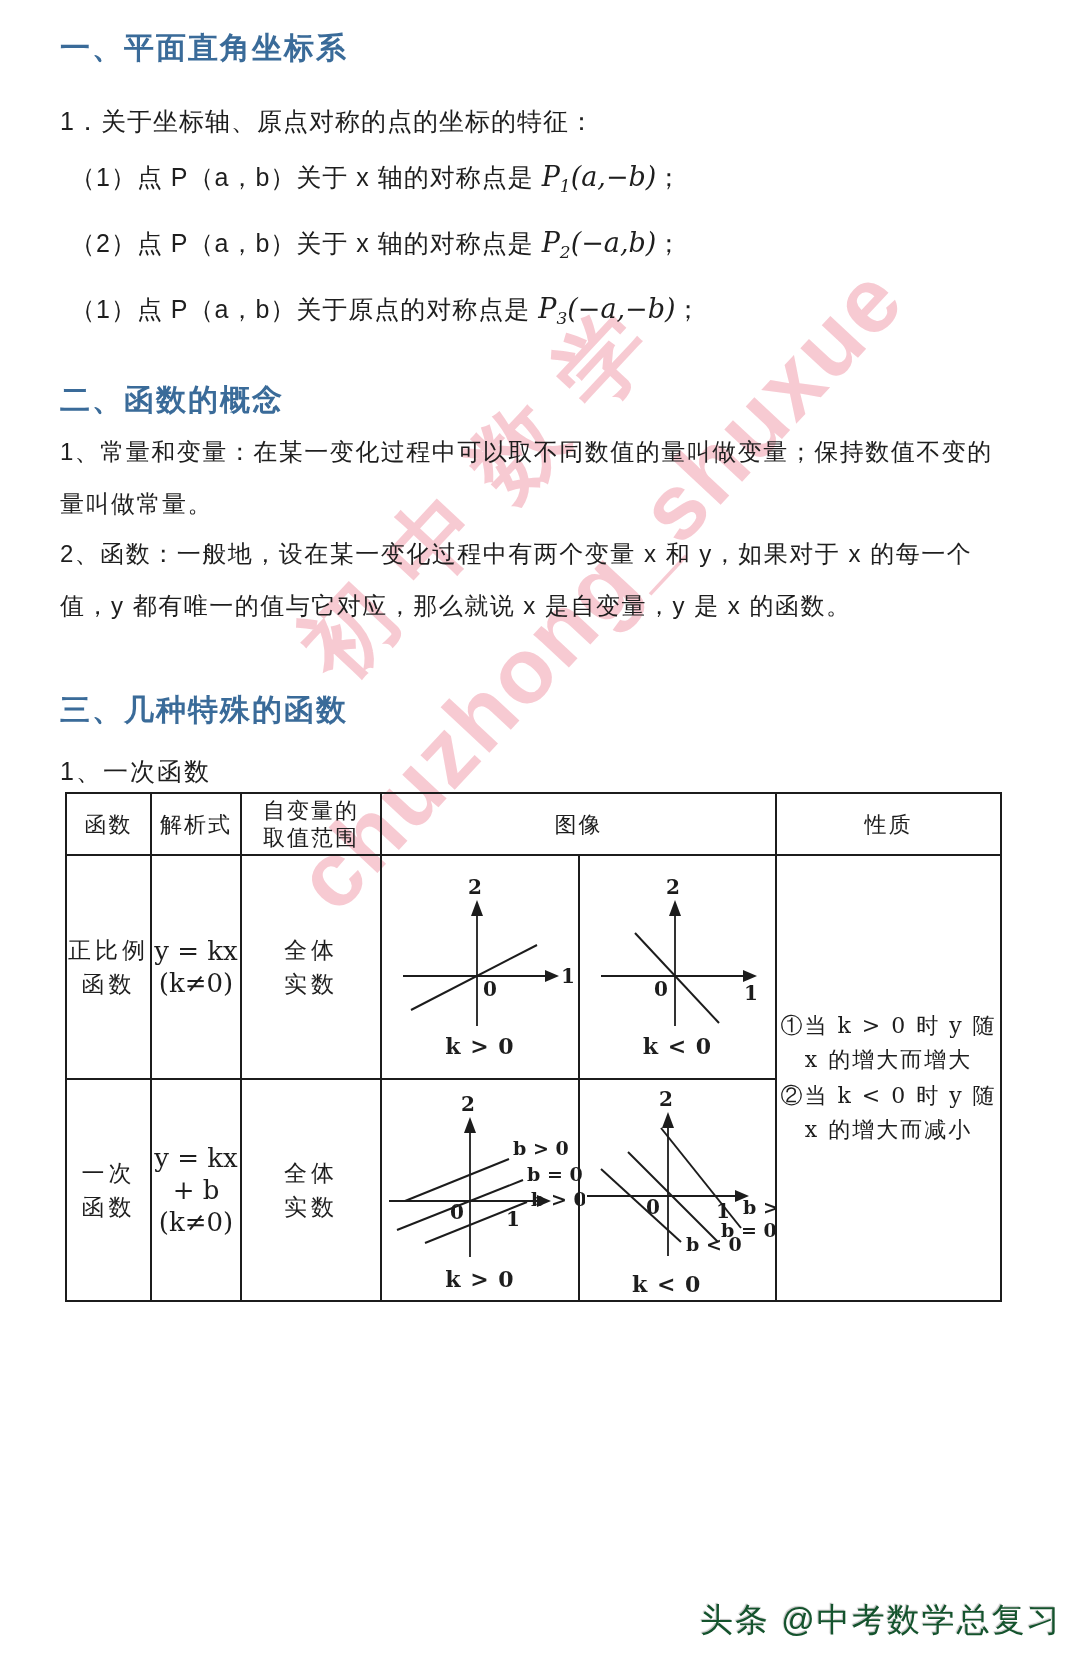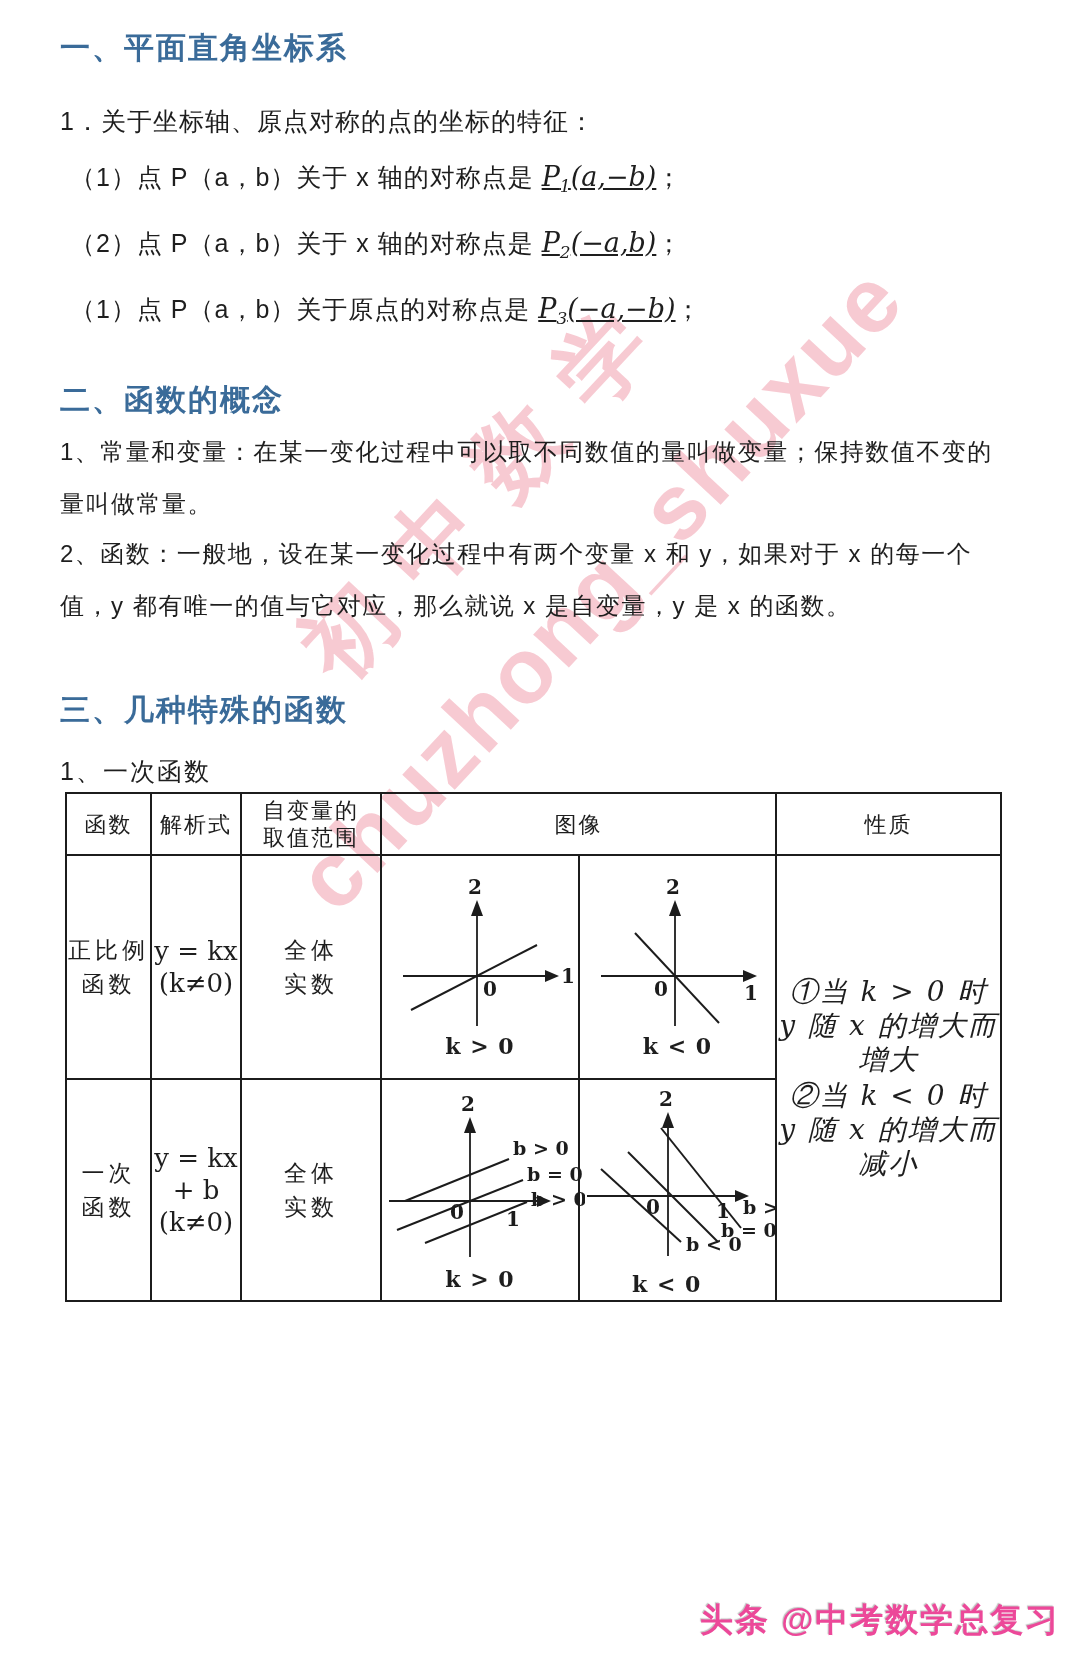--- a/index.html
+++ b/index.html
@@ -5,37 +5,37 @@
   html,body{margin:0;padding:0;background:#e8e8e8;}
   .page{
     position:relative;width:1080px;height:1666px;margin:0 auto;background:#ffffff;
     font-family:"Liberation Sans","DejaVu Sans",sans-serif;color:#1e1e1e;overflow:hidden;
   }
   .abs{position:absolute;left:60px;z-index:2;}
   .sec-title{font-size:30px;font-weight:bold;color:#3a6b99;letter-spacing:2px;}
   .body-line{font-size:25px;letter-spacing:1px;margin-top:19px;}
   .pt{left:70px;}
   .para{width:958px;font-size:24px;line-height:52px;letter-spacing:1.5px;}
-  .math{font-family:"DejaVu Serif","Liberation Serif",serif;font-style:italic;font-size:27px;letter-spacing:0;text-decoration:underline;}
+  .math{font-family:"DejaVu Serif","Liberation Serif",serif;font-style:italic;font-size:27px;letter-spacing:0;}
   .math sub{font-size:17px;line-height:0;}
   .subtitle{font-size:25px;letter-spacing:2px;margin-top:15px;}
 
   
   .fn-table{border-collapse:collapse;width:935px;table-layout:fixed;background:transparent;
     font-family:"DejaVu Serif","Liberation Serif",serif;}
   .fn-table th,.fn-table td{border:2px solid #1c1c1c;padding:0;vertical-align:middle;text-align:center;}
   .fn-table th{font-weight:normal;font-size:22px;letter-spacing:2px;height:60px;line-height:27px;}
   .cell-cn{font-size:23px;letter-spacing:4px;line-height:34px;}
   .cell-formula{font-size:26px;line-height:32px;}
   .graph-cell{height:100%;}
   .graph-wrap{display:flex;flex-direction:column;align-items:center;justify-content:center;}
   .k-label{font-size:22px;font-weight:bold;margin-top:2px;letter-spacing:1px;}
   .k-left-shift{align-self:flex-start;margin-left:52px;}
   .props-cell{text-align:left;padding:0 13px;}
-  .prop-line{font-size:28px;line-height:34px;letter-spacing:2px;margin:2px 0;font-style:italic;}
+  .prop-line{font-size:22px;line-height:34px;letter-spacing:2px;margin:2px 0;}
   .r1{height:224px;}
   .r2{height:222px;}
 
   
   .g-ax{stroke:#1c1c1c;stroke-width:1.8;}
   .g-ln{stroke:#1c1c1c;stroke-width:2;}
   .g-arrow{fill:#1c1c1c;}
   .ax-num{font-family:"DejaVu Serif","Liberation Serif",serif;font-size:20px;font-weight:bold;fill:#1c1c1c;}
   .b-lbl{font-family:"DejaVu Serif","Liberation Serif",serif;font-size:19px;font-weight:bold;fill:#1c1c1c;}
 
@@ -43,21 +43,21 @@
   .watermark{
     position:absolute;left:40px;top:400px;width:1000px;z-index:1;
     transform:rotate(-47deg);transform-origin:50% 50%;
     text-align:center;color:rgba(236,128,148,0.42);pointer-events:none;
   }
   .wm-cn{font-size:90px;letter-spacing:34px;font-weight:bold;}
   .wm-en{font-size:92px;letter-spacing:2px;font-weight:bold;margin-top:40px;}
 
   .footer-credit{
     position:absolute;left:700px;top:1598px;z-index:2;
-    font-size:33px;font-weight:bold;color:#ec4899;letter-spacing:2px;
+    font-size:33px;font-weight:normal;color:#14532d;letter-spacing:2px;
     text-shadow:1px 1px 0 #ffffff,-1px -1px 1px rgba(0,0,0,0.25);
   }
 </style>
 </head>
 <body>
 
 <div class="page">
 
   <div class="watermark">
     <div class="wm-cn">初中数学</div>

